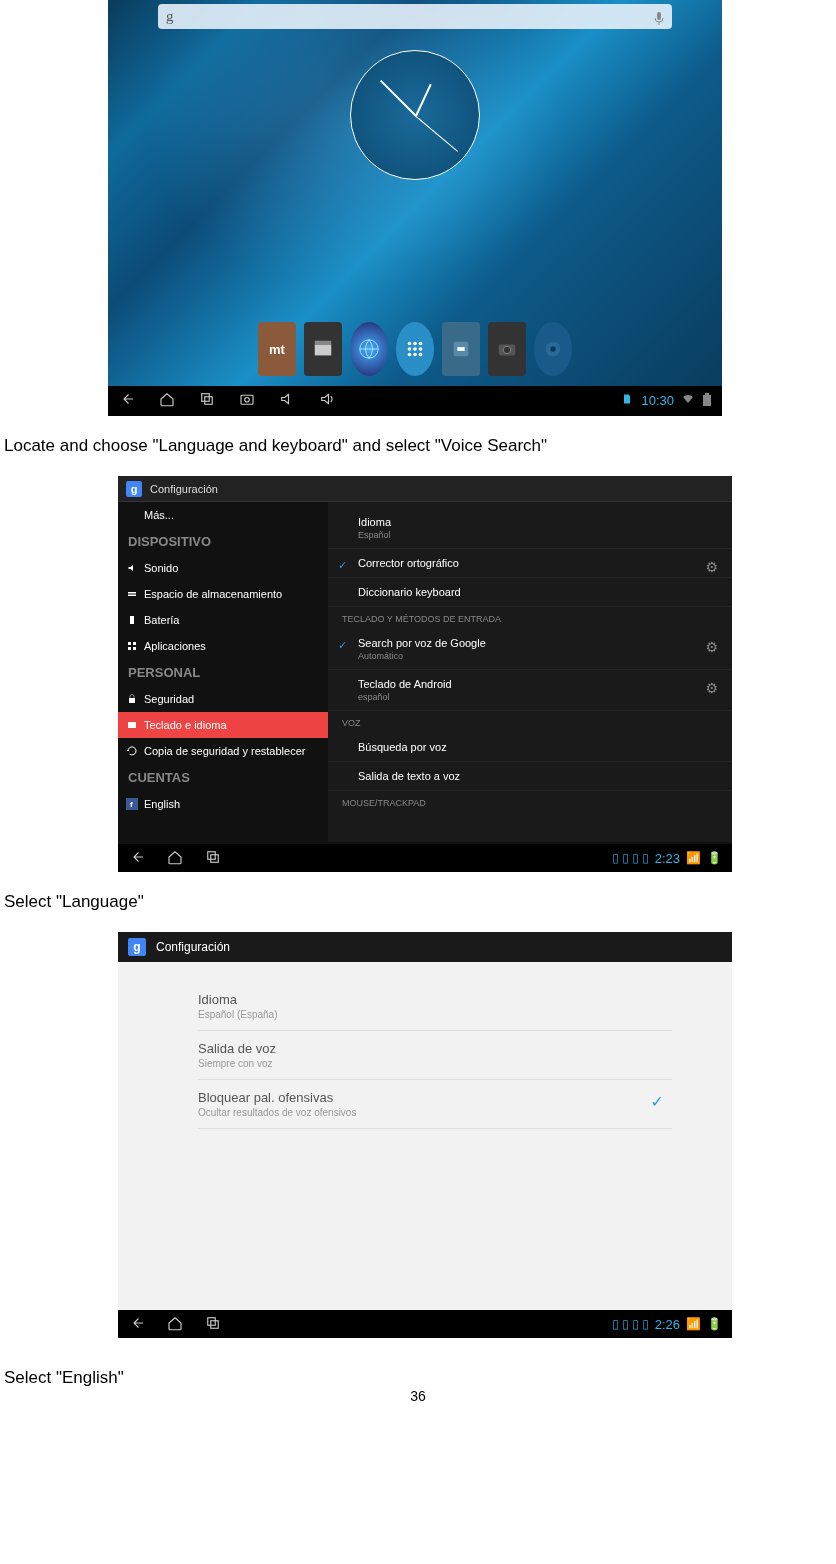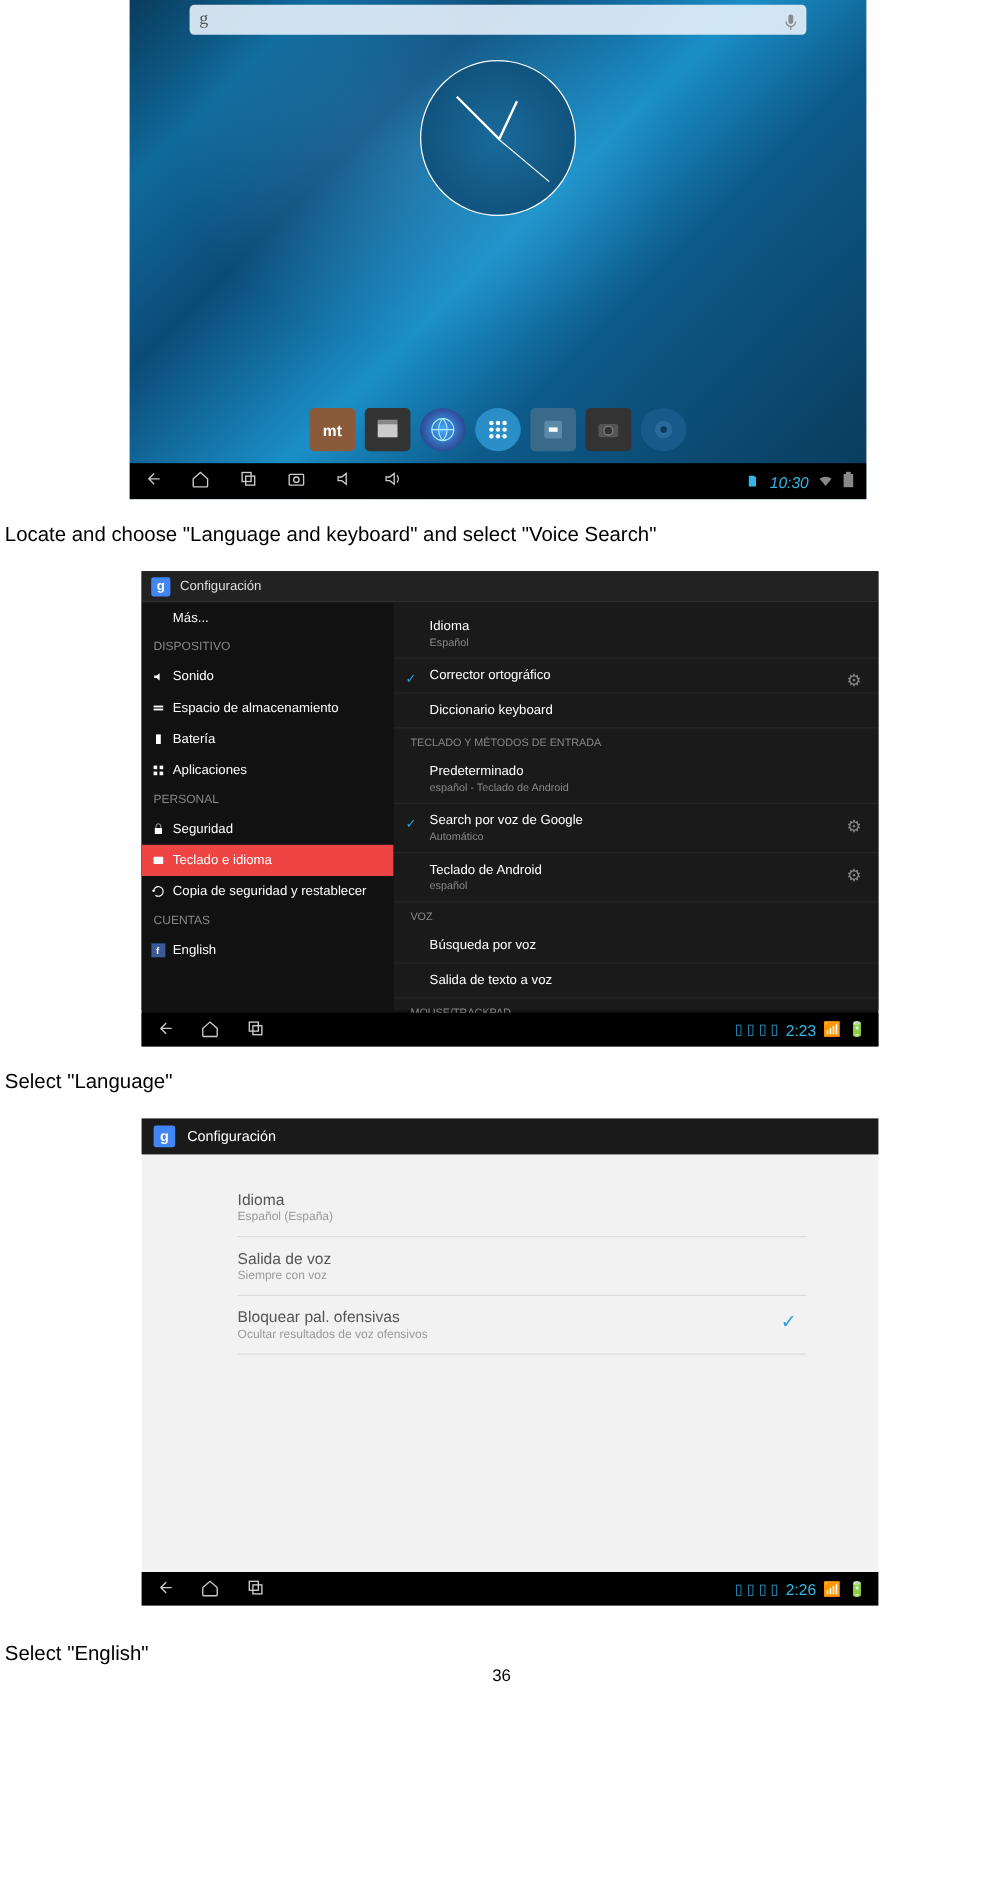--- a/index.html
+++ b/index.html
@@ -13,38 +13,38 @@
   .shot1::before { content:""; position:absolute; inset:0; background: radial-gradient(ellipse at 40% 30%,rgba(100,200,255,.25)0%,transparent 40%); }
   .searchbar { position: absolute; top: 4px; left: 50px; right: 50px; height: 25px; background: rgba(230,240,250,.9); border-radius: 4px; display:flex; align-items:center; padding:0 8px; }
   .searchbar .g { font-family: Georgia,serif; color:#555; font-size:15px; }
   .searchbar .mic { margin-left:auto; width:10px; height:14px; }
   .clock-widget { position:absolute; top:50px; left:50%; transform:translateX(-50%); width:130px; height:130px; border:1.5px solid #fff; border-radius:50%; background: radial-gradient(circle,#1a6a9a 0%,#0c4a72 100%); }
   .clock-line { position:absolute; background:#fff; transform-origin:bottom center; left:50%; }
   .hand-h { width:2px; height:35px; top:30px; transform:rotate(25deg); }
   .hand-m { width:2px; height:50px; top:15px; transform:rotate(-45deg); }
   .hand-s { width:1px; height:55px; top:10px; transform:rotate(130deg); }
   .dock { position:absolute; bottom:40px; left:50%; transform:translateX(-50%); display:flex; gap:8px; }
-  .dock-item { width:38px; height:36px; border-radius:4px; display:flex; align-items:center; justify-content:center; font-size:18px; color:#fff; }
+  .dock-item { width:38px; height:54px; border-radius:4px; display:flex; align-items:center; justify-content:center; font-size:18px; color:#fff; }
   .dock-mt  { background:#8a5a3a; font-size:13px; font-weight:bold; }
   .dock-film{ background:#333; }
   .dock-web { background:#226; border-radius:50%; background:radial-gradient(circle,#4af 0%,#226 100%); }
   .dock-apps{ background:#2a8fc7; border-radius:50%; }
   .dock-set { background:#3a6a8a; }
   .dock-cam { background:#333; }
   .dock-snd { background:#1a5a8a; border-radius:50%; }
   .navbar1 { position:absolute; bottom:0; left:0; right:0; height:30px; background:#000; display:flex; align-items:center; padding:0 10px; gap:22px; }
-  .navbar1 .right { margin-left:auto; display:flex; align-items:flex-end; gap:8px; font-size:12px;font-style:italic; }
+  .navbar1 .right { margin-left:auto; display:flex; align-items:flex-start; gap:8px; font-size:12px; }
 
   
   .shot2 { width:614px; height:396px; margin:0 auto 0 118px; background:#111; position:relative; font-size:11px; color:#ddd; }
   .shot2-header { height:26px; background:#222; display:flex; align-items:center; padding:0 8px; gap:8px; border-bottom:1px solid #333; }
   .shot2-header .g { width:16px; height:16px; background:#4285f4; color:#fff; display:flex; align-items:center; justify-content:center; font-size:11px; font-weight:bold; border-radius:2px;}
   .shot2-body { display:flex; height:340px; }
   .shot2-left { width:210px; background:#111; overflow:hidden; }
-  .s2-cat { padding:6px 10px; font-size:10px; color:#888; text-transform:uppercase; }
+  .s2-cat { padding:6px 10px; font-size:13px; color:#888; text-transform:uppercase;font-weight:bold; }
   .s2-item { padding:7px 10px 7px 26px; font-size:11px; color:#fff; display:flex; align-items:center; gap:8px; position:relative; }
   .s2-item.sel { background:#ef4444; }
   .s2-item .ic { position:absolute; left:8px; width:12px; height:12px; }
   .shot2-right { flex:1; background:#1a1a1a; padding:6px 0 0 0; }
   .s2r-item { padding:8px 45px 8px 30px; position:relative; border-bottom:1px solid rgba(255,255,255,.05);}
   .s2r-item .t { color:#fff; font-size:11px; }
   .s2r-item .s { color:#888; font-size:9px; margin-top:2px;}
   .s2r-cat { padding:7px 10px 5px 14px; font-size:9px; color:#888; text-transform:uppercase; }
   .s2r-chk { position:absolute; left:10px; top:10px; color:#2a9fd6; }
   .s2r-sld { position:absolute; right:14px; top:10px; color:#888; font-size:14px;}
@@ -246,24 +246,20 @@
       <div class="s2r-item">
         <span class="s2r-chk">✓</span>
         <div class="t">Corrector ortográfico</div>
         <span class="s2r-sld">⚙</span>
       </div>
       <div class="s2r-item">
         <div class="t">Diccionario keyboard</div>
       </div>
       <div class="s2r-cat">TECLADO Y MÉTODOS DE ENTRADA</div>
       <div class="s2r-item">
-        <div class="t">Predeterminado</div>
-        <div class="s">español - Teclado de Android</div>
-      </div>
-      <div class="s2r-item">
         <span class="s2r-chk">✓</span>
         <div class="t">Search por voz de Google</div>
         <div class="s">Automático</div>
         <span class="s2r-sld">⚙</span>
       </div>
       <div class="s2r-item">
         <div class="t">Teclado de Android</div>
         <div class="s">español</div>
         <span class="s2r-sld">⚙</span>
       </div>

